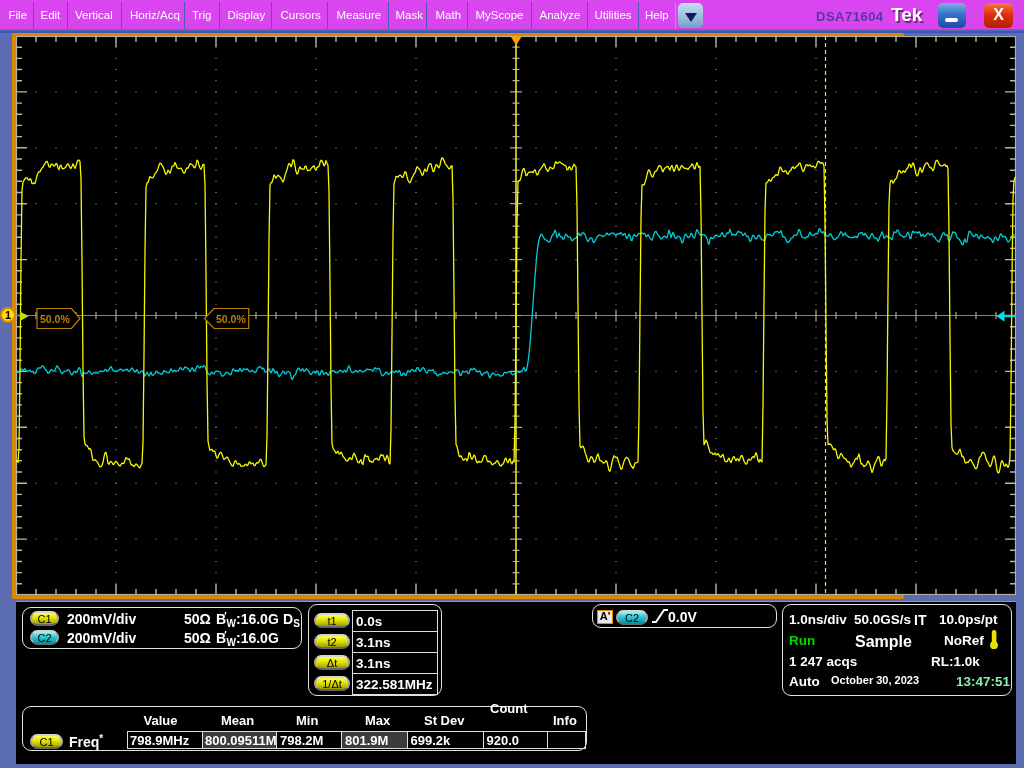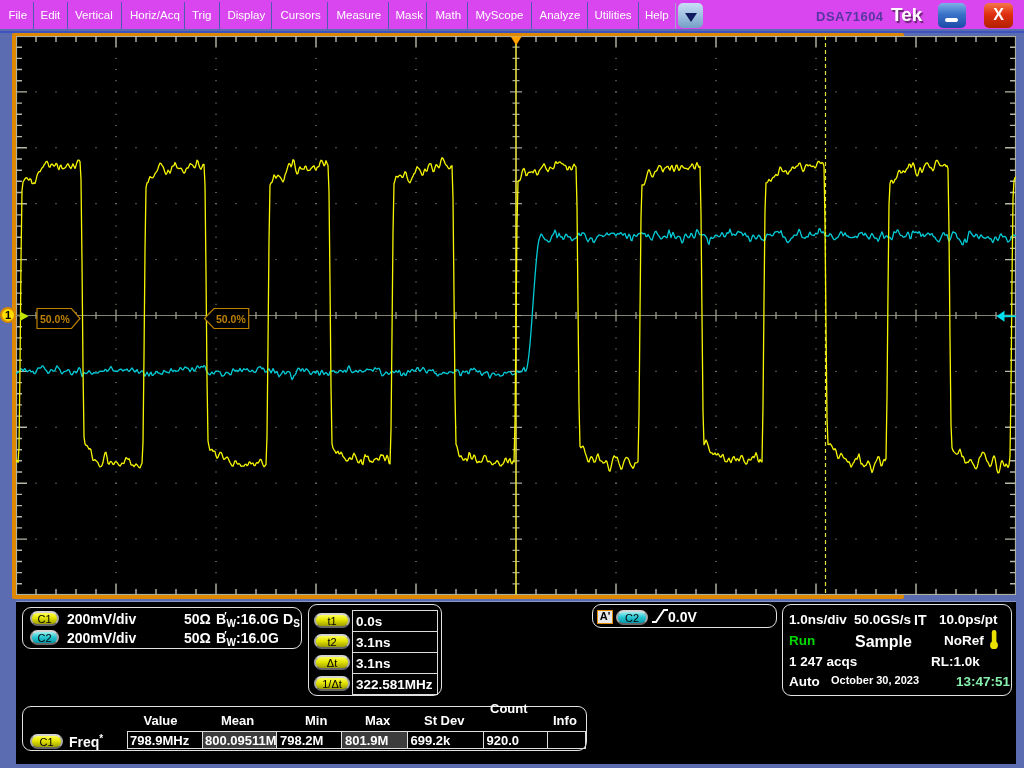--- a/index.html
+++ b/index.html
@@ -142,21 +142,21 @@
   </svg>
 <span class="wt" style="left:789px;top:653.5px;font-size:13.5px">1 247 acqs</span>
 <span class="wt" style="left:931px;top:653.5px;font-size:13.5px">RL:1.0k</span>
 <span class="wt" style="left:789px;top:674px;font-size:13.5px">Auto</span>
 <span class="wt" style="left:831px;top:674px;font-size:11px">October 30, 2023</span>
 <span class="wt" style="left:956px;top:674px;color:#86efac;font-size:13.5px">13:47:51</span>
 
 <div class="panel" style="left:22px;top:706px;width:564.5px;height:45px"></div>
 <span class="wt" style="left:143.5px;top:713px">Value</span>
 <span class="wt" style="left:221px;top:713px">Mean</span>
-<span class="wt" style="left:305px;top:713px">Min</span>
+<span class="wt" style="left:296px;top:713px">Min</span>
 <span class="wt" style="left:365px;top:713px">Max</span>
 <span class="wt" style="left:424px;top:713px">St Dev</span>
 <span class="wt" style="left:490px;top:701px">Count</span>
 <span class="wt" style="left:553px;top:713px">Info</span>
 <div class="pill py" style="left:30px;top:733.5px;width:33px;line-height:12px">C1</div>
 <span class="wt" style="left:69px;top:733px;font-size:14px">Freq<span style="font-size:10px;vertical-align:5px">*</span></span>
 <div style="position:absolute;left:201.5px;top:731px;width:74.5px;height:18px;background:#3c3c3c"></div>
 <div style="position:absolute;left:341px;top:731px;width:65.5px;height:18px;background:#3c3c3c"></div>
 <div style="position:absolute;left:126.5px;top:731px;width:459px;height:18px;border:1px solid #ddd"></div>
 <i class="cdv" style="left:201.5px"></i>

